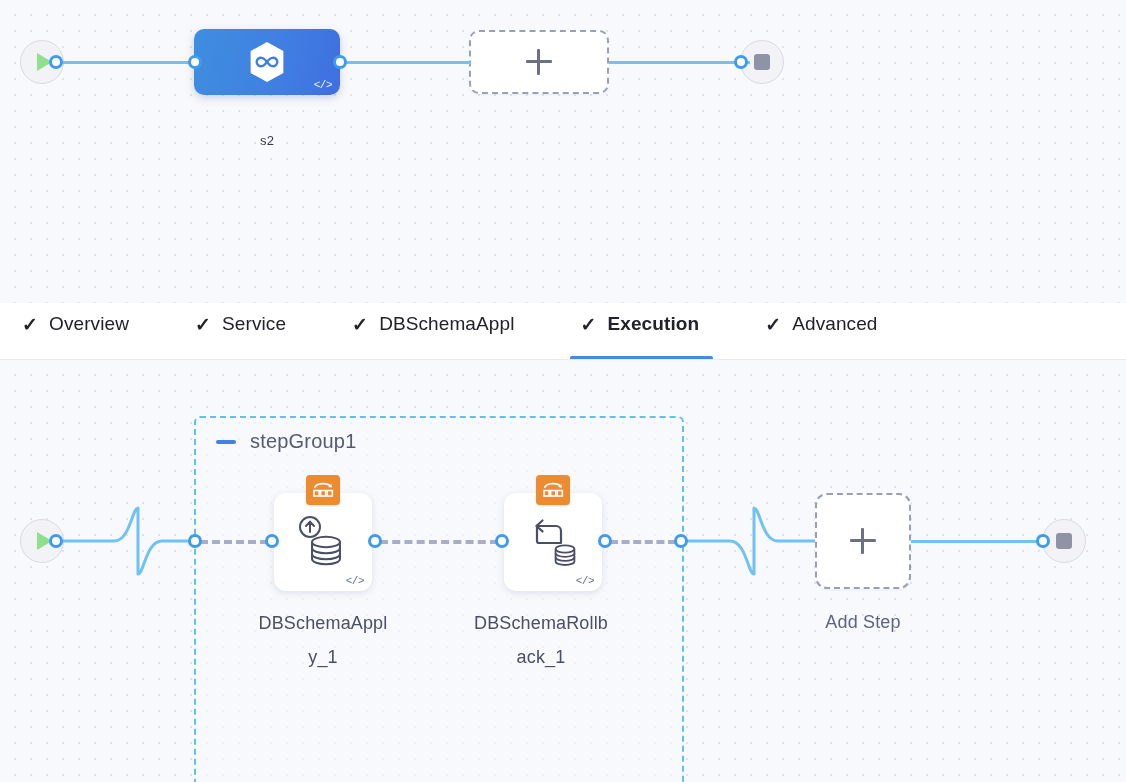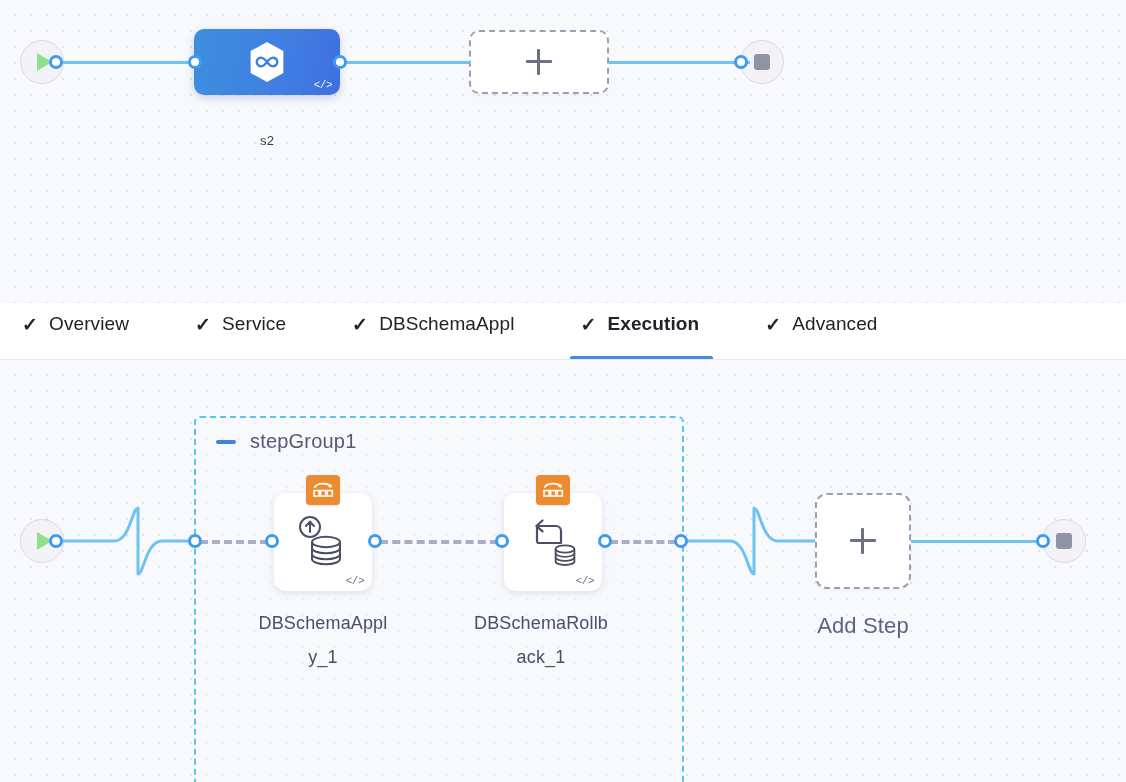--- a/index.html
+++ b/index.html
@@ -97,21 +97,21 @@
     color: #ffffff; font-size: 11px; font-family: "Liberation Mono", monospace;
     opacity: .92; letter-spacing: -.5px;
   }
   .code-badge.dark { color: #5c6480; }
 
   .node-label {
     position: absolute; text-align: center;
     font-size: 13px; color: #383a4a; letter-spacing: .15px;
     line-height: 1.72;
   }
-  .node-label.small { font-size: 22px; color: #5c6480; }
+  .node-label.small { font-size: 18px; color: #5c6480; }
   .node-label.wrapped { font-size: 18px; color: #4a4f66; line-height: 1.88; }
 
   
   .add-node {
     position: absolute;
     background: #ffffff;
     border: 2px dashed #9aa0b4;
     display: flex; align-items: center; justify-content: center;
     box-shadow: 0 1px 3px rgba(0,0,0,.05);
   }

